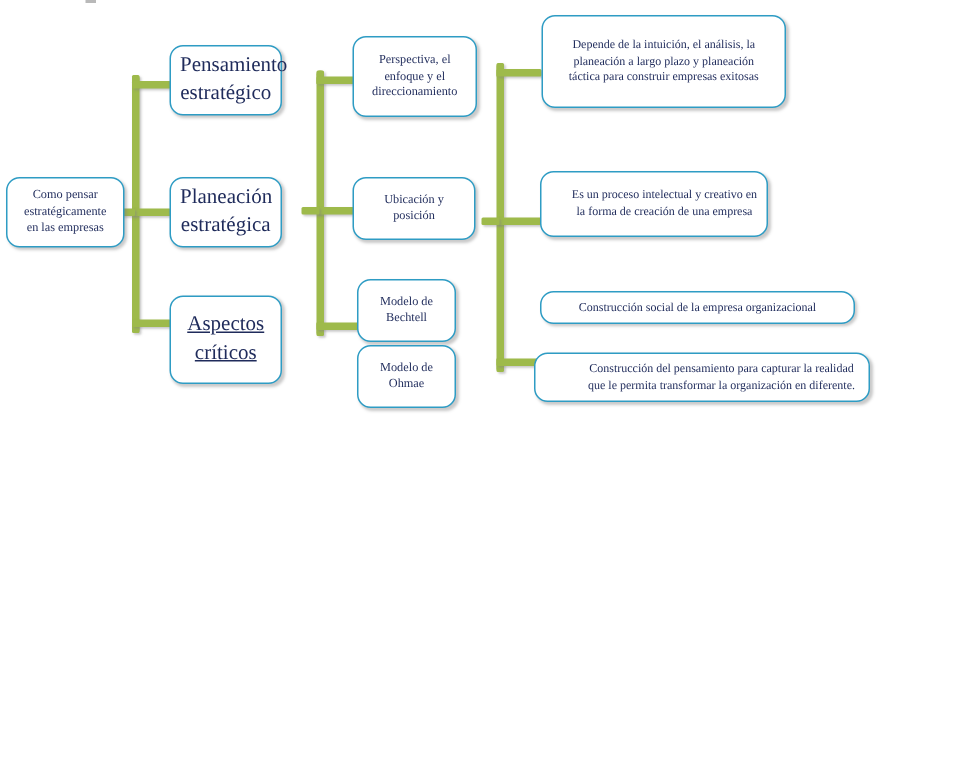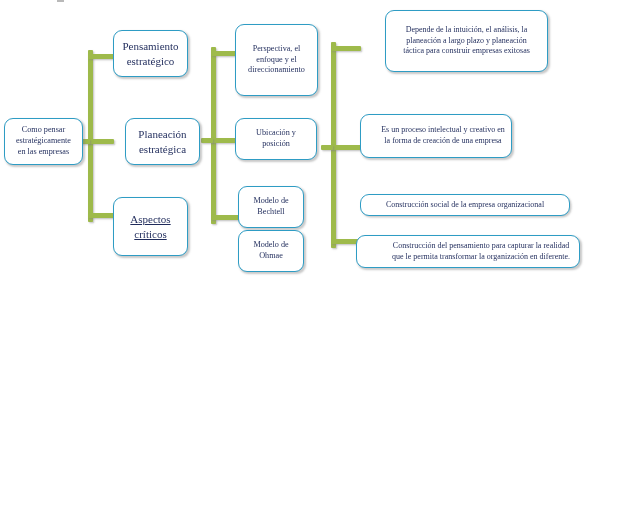--- a/index.html
+++ b/index.html
@@ -41,21 +41,21 @@
     z-index: 3;
   }
   .node .txt {
     display: block;
     width: 100%;
     white-space: pre-line;
   }
 
   
   .c0 { font-size: 8.2px; }
-  .c1 { font-size: 11px; }
+  .c1 { font-size: 14px; }
   .c2 { font-size: 8.2px; }
   .c3 { font-size: 8.0px; }
 
   
   .bracket {
     position: absolute;
     z-index: 1;
   }
   .bracket .spine {
     position: absolute;
@@ -163,52 +163,52 @@
     <span class="txt">Como pensar
 estratégicamente
 en las empresas</span>
   </div>
 
   <div class="node c1" style="left:113px; top:30px; width:75px; height:47px;">
     <span class="txt">Pensamiento
 estratégico</span>
   </div>
 
-  <div class="node c1" style="left:113px; top:118px; width:75px; height:47px;margin-left:12px;">
+  <div class="node c1" style="left:113px; top:118px; width:75px; height:47px;">
     <span class="txt">Planeación
 estratégica</span>
   </div>
 
   <div class="node c1" style="left:113px; top:197px; width:75px; height:59px;text-decoration:underline;">
     <span class="txt">Aspectos
 críticos</span>
   </div>
 
-  <div class="node c2" style="left:235px; top:24px; width:83px; height:72px;">
+  <div class="node c2" style="left:235px; top:24px; width:83px; height:54px;">
     <span class="txt">Perspectiva, el
 enfoque y el
 direccionamiento</span>
   </div>
 
   <div class="node c2" style="left:235px; top:118px; width:82px; height:42px;">
     <span class="txt">Ubicación y
 posición</span>
   </div>
 
   <div class="node c2" style="left:238px; top:186px; width:66px; height:42px;">
     <span class="txt">Modelo de
 Bechtell</span>
   </div>
 
   <div class="node c2" style="left:238px; top:230px; width:66px; height:42px;">
     <span class="txt">Modelo de
 Ohmae</span>
   </div>
 
-  <div class="node c3" style="left:361px; top:10px; width:163px; height:62px; justify-content:flex-start;margin-left:24px;">
+  <div class="node c3" style="left:361px; top:10px; width:163px; height:62px; justify-content:flex-start;">
     <span class="txt" style="text-align:center;">Depende de la intuición, el análisis, la
 planeación a largo plazo y planeación
 táctica para construir empresas exitosas</span>
   </div>
 
   <div class="node c3" style="left:360px; top:114px; width:152px; height:44px;padding-left:20px;">
     <span class="txt">Es un proceso intelectual y creativo en
 la forma de creación de una empresa</span>
   </div>
 

